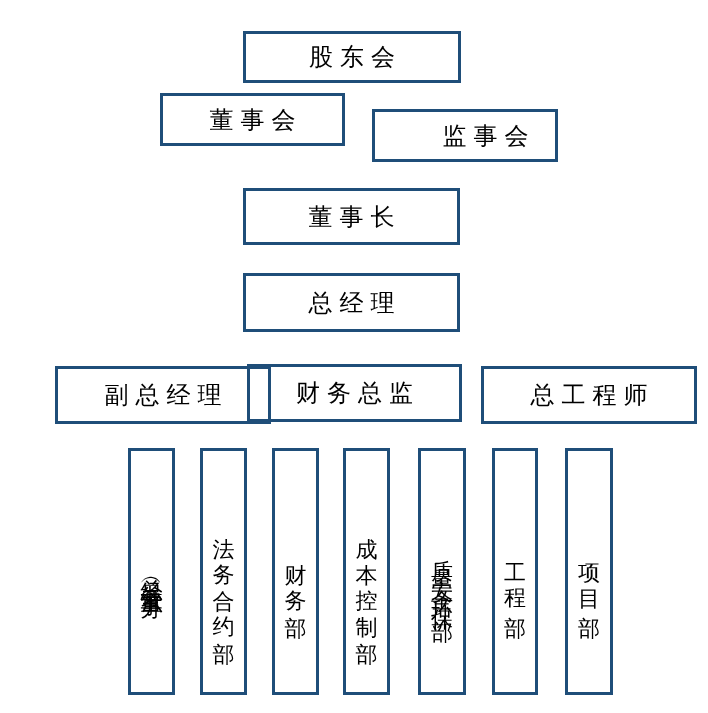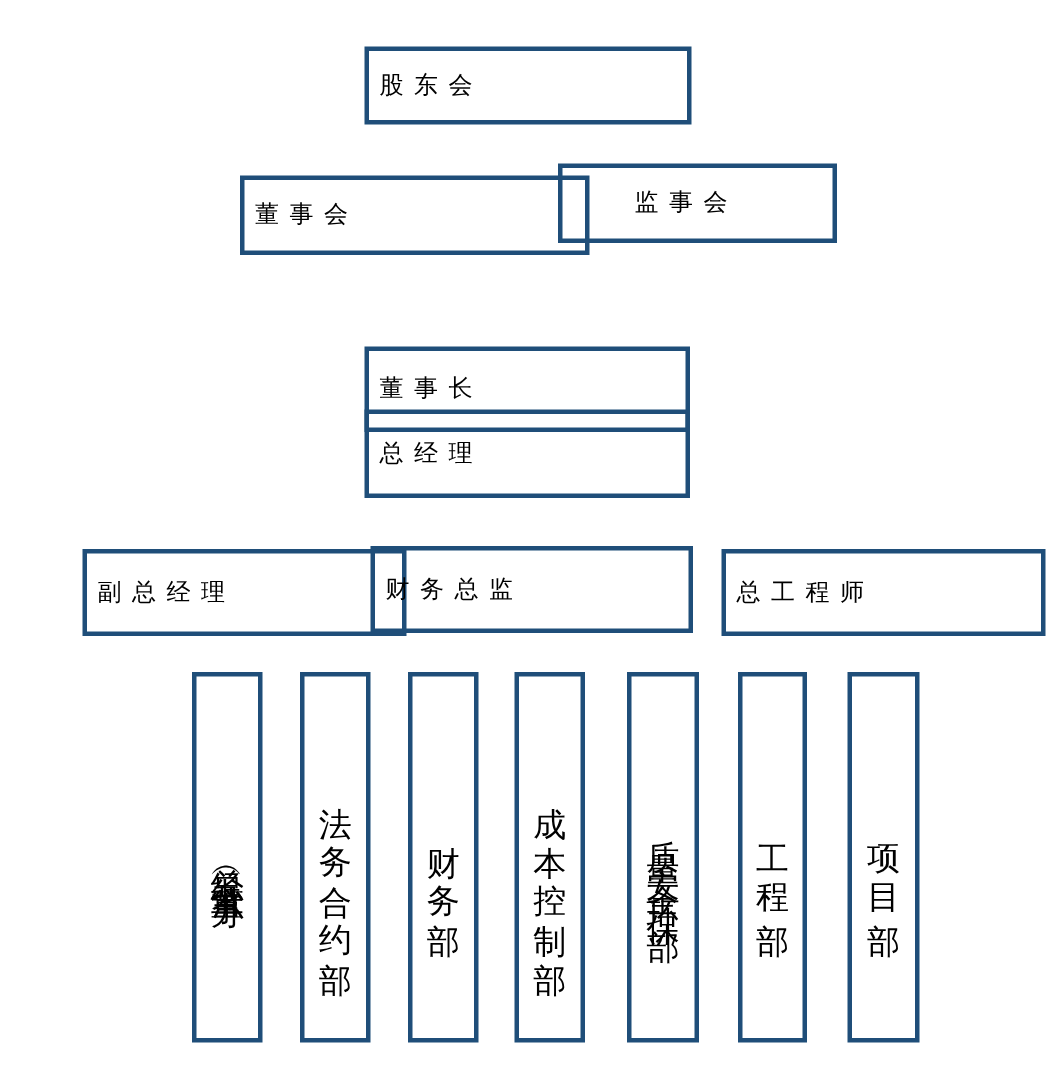--- a/index.html
+++ b/index.html
@@ -5,22 +5,22 @@
   :root { --line:#1f4e79; --ink:#000000; --bg:#ffffff; }
   html,body { margin:0; padding:0; background:var(--bg); }
   .canvas {
     position:relative; width:708px; height:713px; background:var(--bg);
     font-family:"Liberation Serif","DejaVu Serif",serif; color:var(--ink);
     overflow:hidden;
   }
   .hbox {
     position:absolute; box-sizing:border-box;
     border:3px solid var(--line);
-    display:flex; align-items:center; justify-content:flex-start;
-    font-size:16px; letter-spacing:7px; text-indent:7px;
+    display:flex; align-items:center; justify-content:center;
+    font-size:24px; letter-spacing:7px; text-indent:7px;
     white-space:nowrap;
   }
   .vbox {
     position:absolute; top:448px; height:247px; width:47px;
     box-sizing:border-box; border:3px solid var(--line);
     display:flex; align-items:center; justify-content:center;
   }
   .vtext {
     writing-mode:vertical-rl; text-orientation:mixed;
     font-size:22px; line-height:1; white-space:nowrap;
@@ -31,28 +31,28 @@
 </style>
 </head>
 <body>
 
 <div class="canvas">
 
   <div class="hbox" style="left:243px; top:31px;  width:218px; height:52px;">
     <span>股东会</span>
   </div>
 
-  <div class="hbox" style="left:160px; top:117px; width:233px; height:53px;">
+  <div class="hbox" style="left:160px; top:93px; width:185px; height:53px;">
     <span>董事会</span>
   </div>
   <div class="hbox" style="left:372px; top:109px; width:186px; height:53px;padding-left:41px;">
     <span>监事会</span>
   </div>
 
-  <div class="hbox" style="left:243px; top:188px; width:217px; height:57px;margin-top:43px;">
+  <div class="hbox" style="left:243px; top:188px; width:217px; height:57px;">
     <span>董事长</span>
   </div>
 
   <div class="hbox" style="left:243px; top:273px; width:217px; height:59px;">
     <span>总经理</span>
   </div>
 
   <div class="hbox" style="left:12px;  top:366px; width:216px; height:58px;margin-left:43px;">
     <span>副总经理</span>
   </div>

